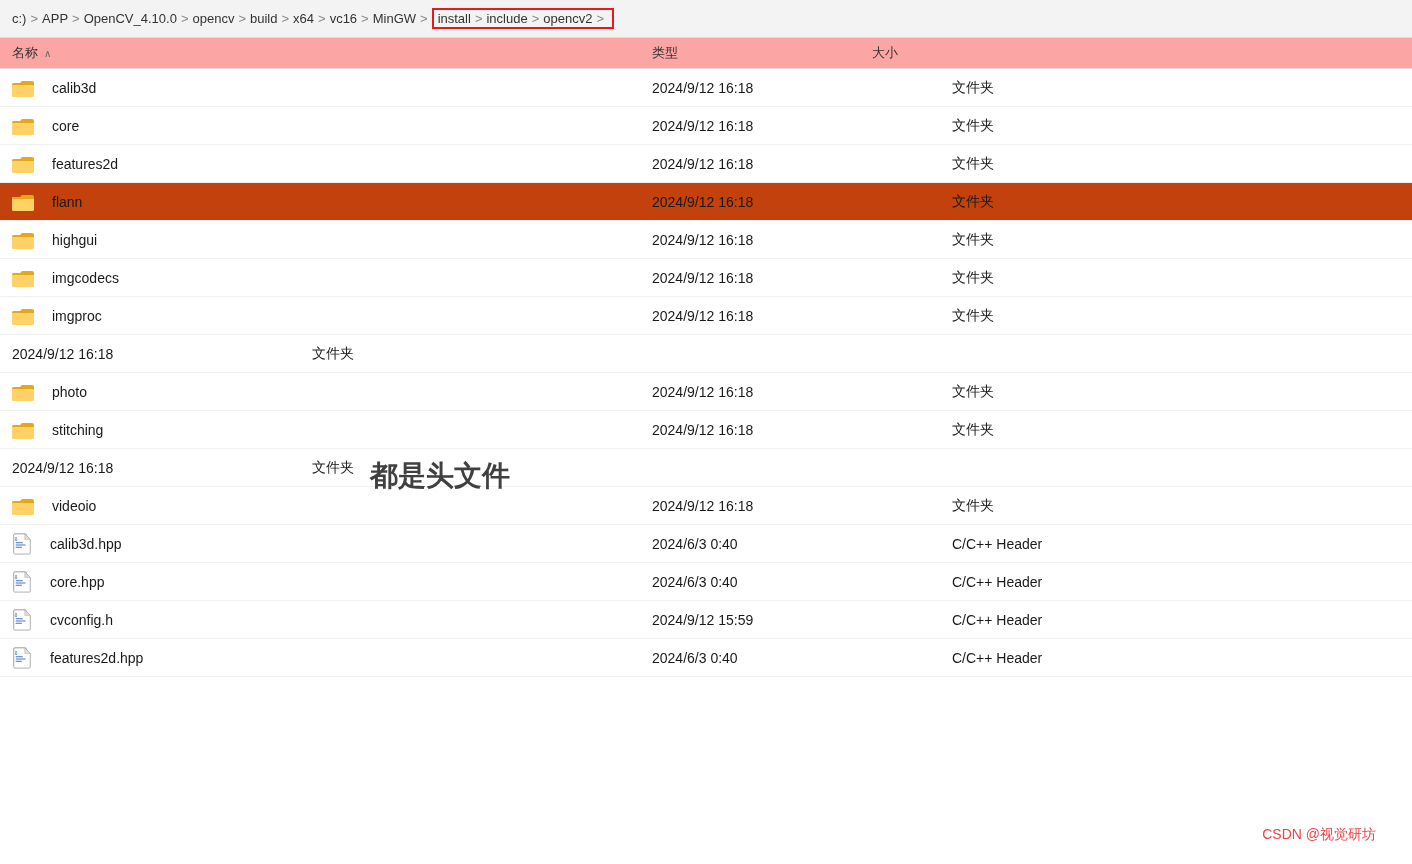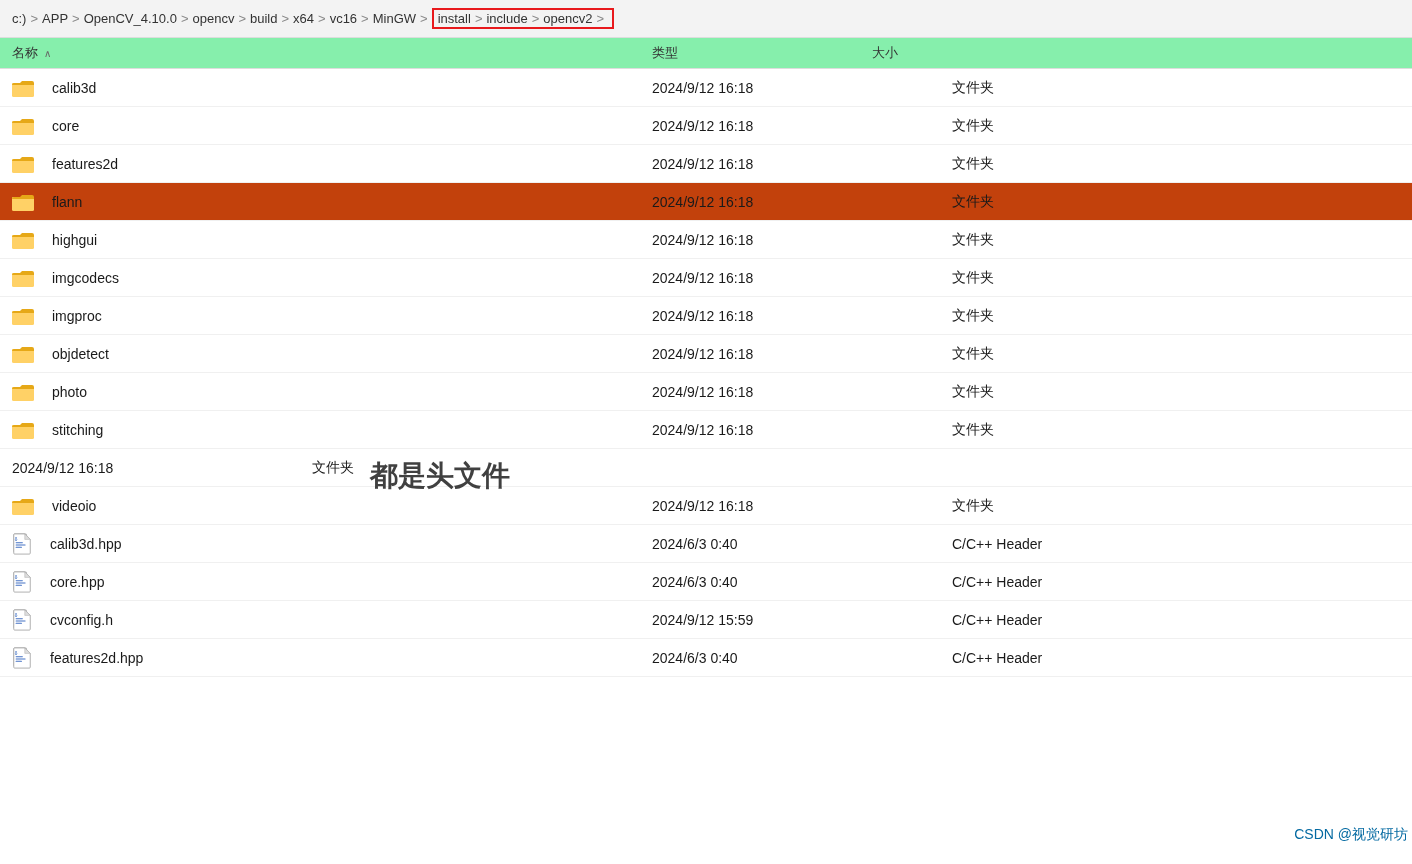--- a/index.html
+++ b/index.html
@@ -43,21 +43,21 @@
     .breadcrumb-highlight .breadcrumb-item {
       color: #333;
     }
 
     
     .col-header {
       display: flex;
       align-items: center;
       padding: 6px 12px;
       border-bottom: 1px solid #ddd;
-      background: #86efac;
+      background: #fca5a5;
       color: #333;
       font-size: 13px;
     }
     .col-name { flex: 0 0 640px; display: flex; align-items: center; gap: 4px; }
     .col-date { flex: 0 0 300px; }
     .col-type { flex: 0 0 220px; }
     .col-size { flex: 1; }
 
     
     .file-list { width: 100%; }
@@ -112,22 +112,22 @@
     }
 
     .file-list-container {
       position: relative;
     }
 
     
     .watermark {
       position: fixed;
       bottom: 20px;
-      right: 4px;
-      color: #0369a1;
+      right: 36px;
+      color: #ef4444;
       font-size: 14px;
     }
 
     .sort-arrow {
       font-size: 10px;
       color: #666;
       margin-left: 2px;
     }
   </style>
 </head>
@@ -271,29 +271,20 @@
       <path d="M0 6 Q0 4 2 4 L8 4 L10 2 L20 2 Q22 2 22 4 L22 6 Z" fill="#E6A817"></path>
       <rect x="0" y="6" width="22" height="11" rx="1" fill="#FFD166"></rect>
     </svg></span>
         <span>imgproc</span>
       </div>
       <div class="col-date">2024/9/12 16:18</div>
       <div class="col-type">文件夹</div>
       <div class="col-size"></div>
     </div>
       <div class="file-row">
-      <div class="col-name">
-        <span class="folder-icon"><svg viewBox="0 0 22 18" xmlns="http://www.w3.org/2000/svg">
-      <rect x="0" y="4" width="22" height="14" rx="1.5" fill="#FFD166"></rect>
-      <rect x="0" y="4" width="22" height="13" rx="1.5" fill="#FFD166"></rect>
-      <path d="M0 6 Q0 4 2 4 L8 4 L10 2 L20 2 Q22 2 22 4 L22 6 Z" fill="#E6A817"></path>
-      <rect x="0" y="6" width="22" height="11" rx="1" fill="#FFD166"></rect>
-    </svg></span>
-        <span>objdetect</span>
-      </div>
       <div class="col-date">2024/9/12 16:18</div>
       <div class="col-type">文件夹</div>
       <div class="col-size"></div>
     </div>
       <div class="file-row">
       <div class="col-name">
         <span class="folder-icon"><svg viewBox="0 0 22 18" xmlns="http://www.w3.org/2000/svg">
       <rect x="0" y="4" width="22" height="14" rx="1.5" fill="#FFD166"></rect>
       <rect x="0" y="4" width="22" height="13" rx="1.5" fill="#FFD166"></rect>
       <path d="M0 6 Q0 4 2 4 L8 4 L10 2 L20 2 Q22 2 22 4 L22 6 Z" fill="#E6A817"></path>

